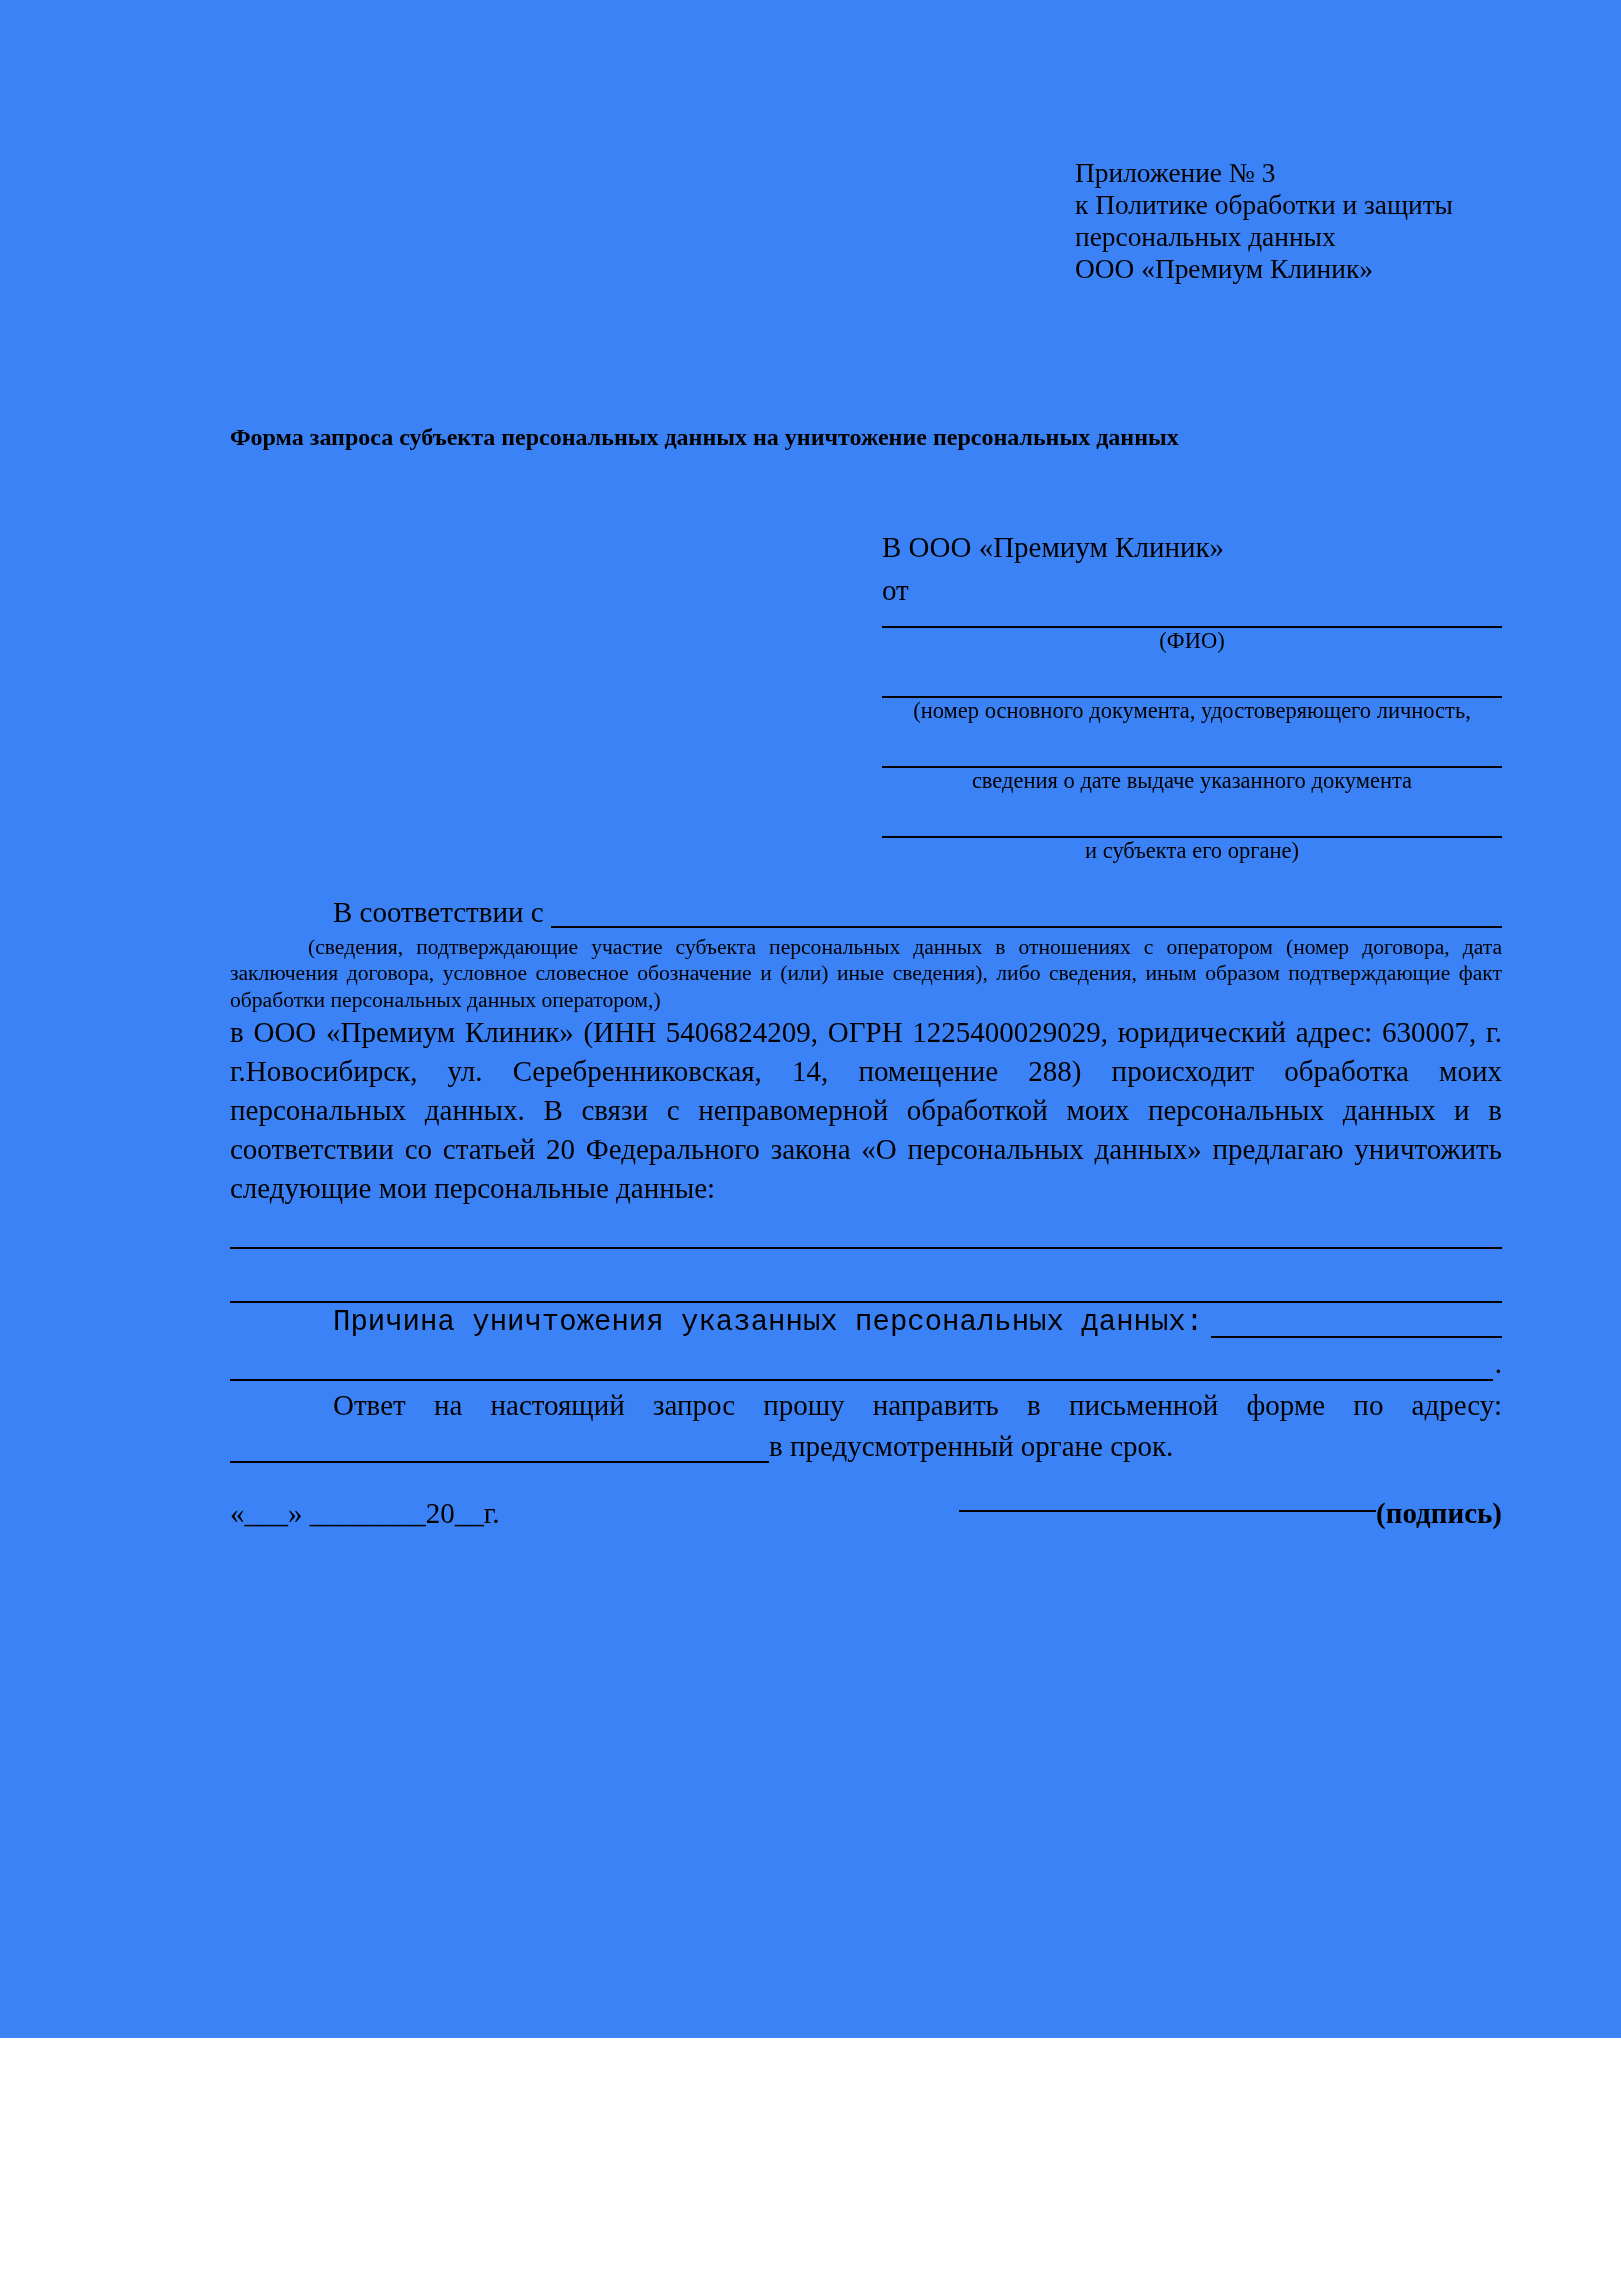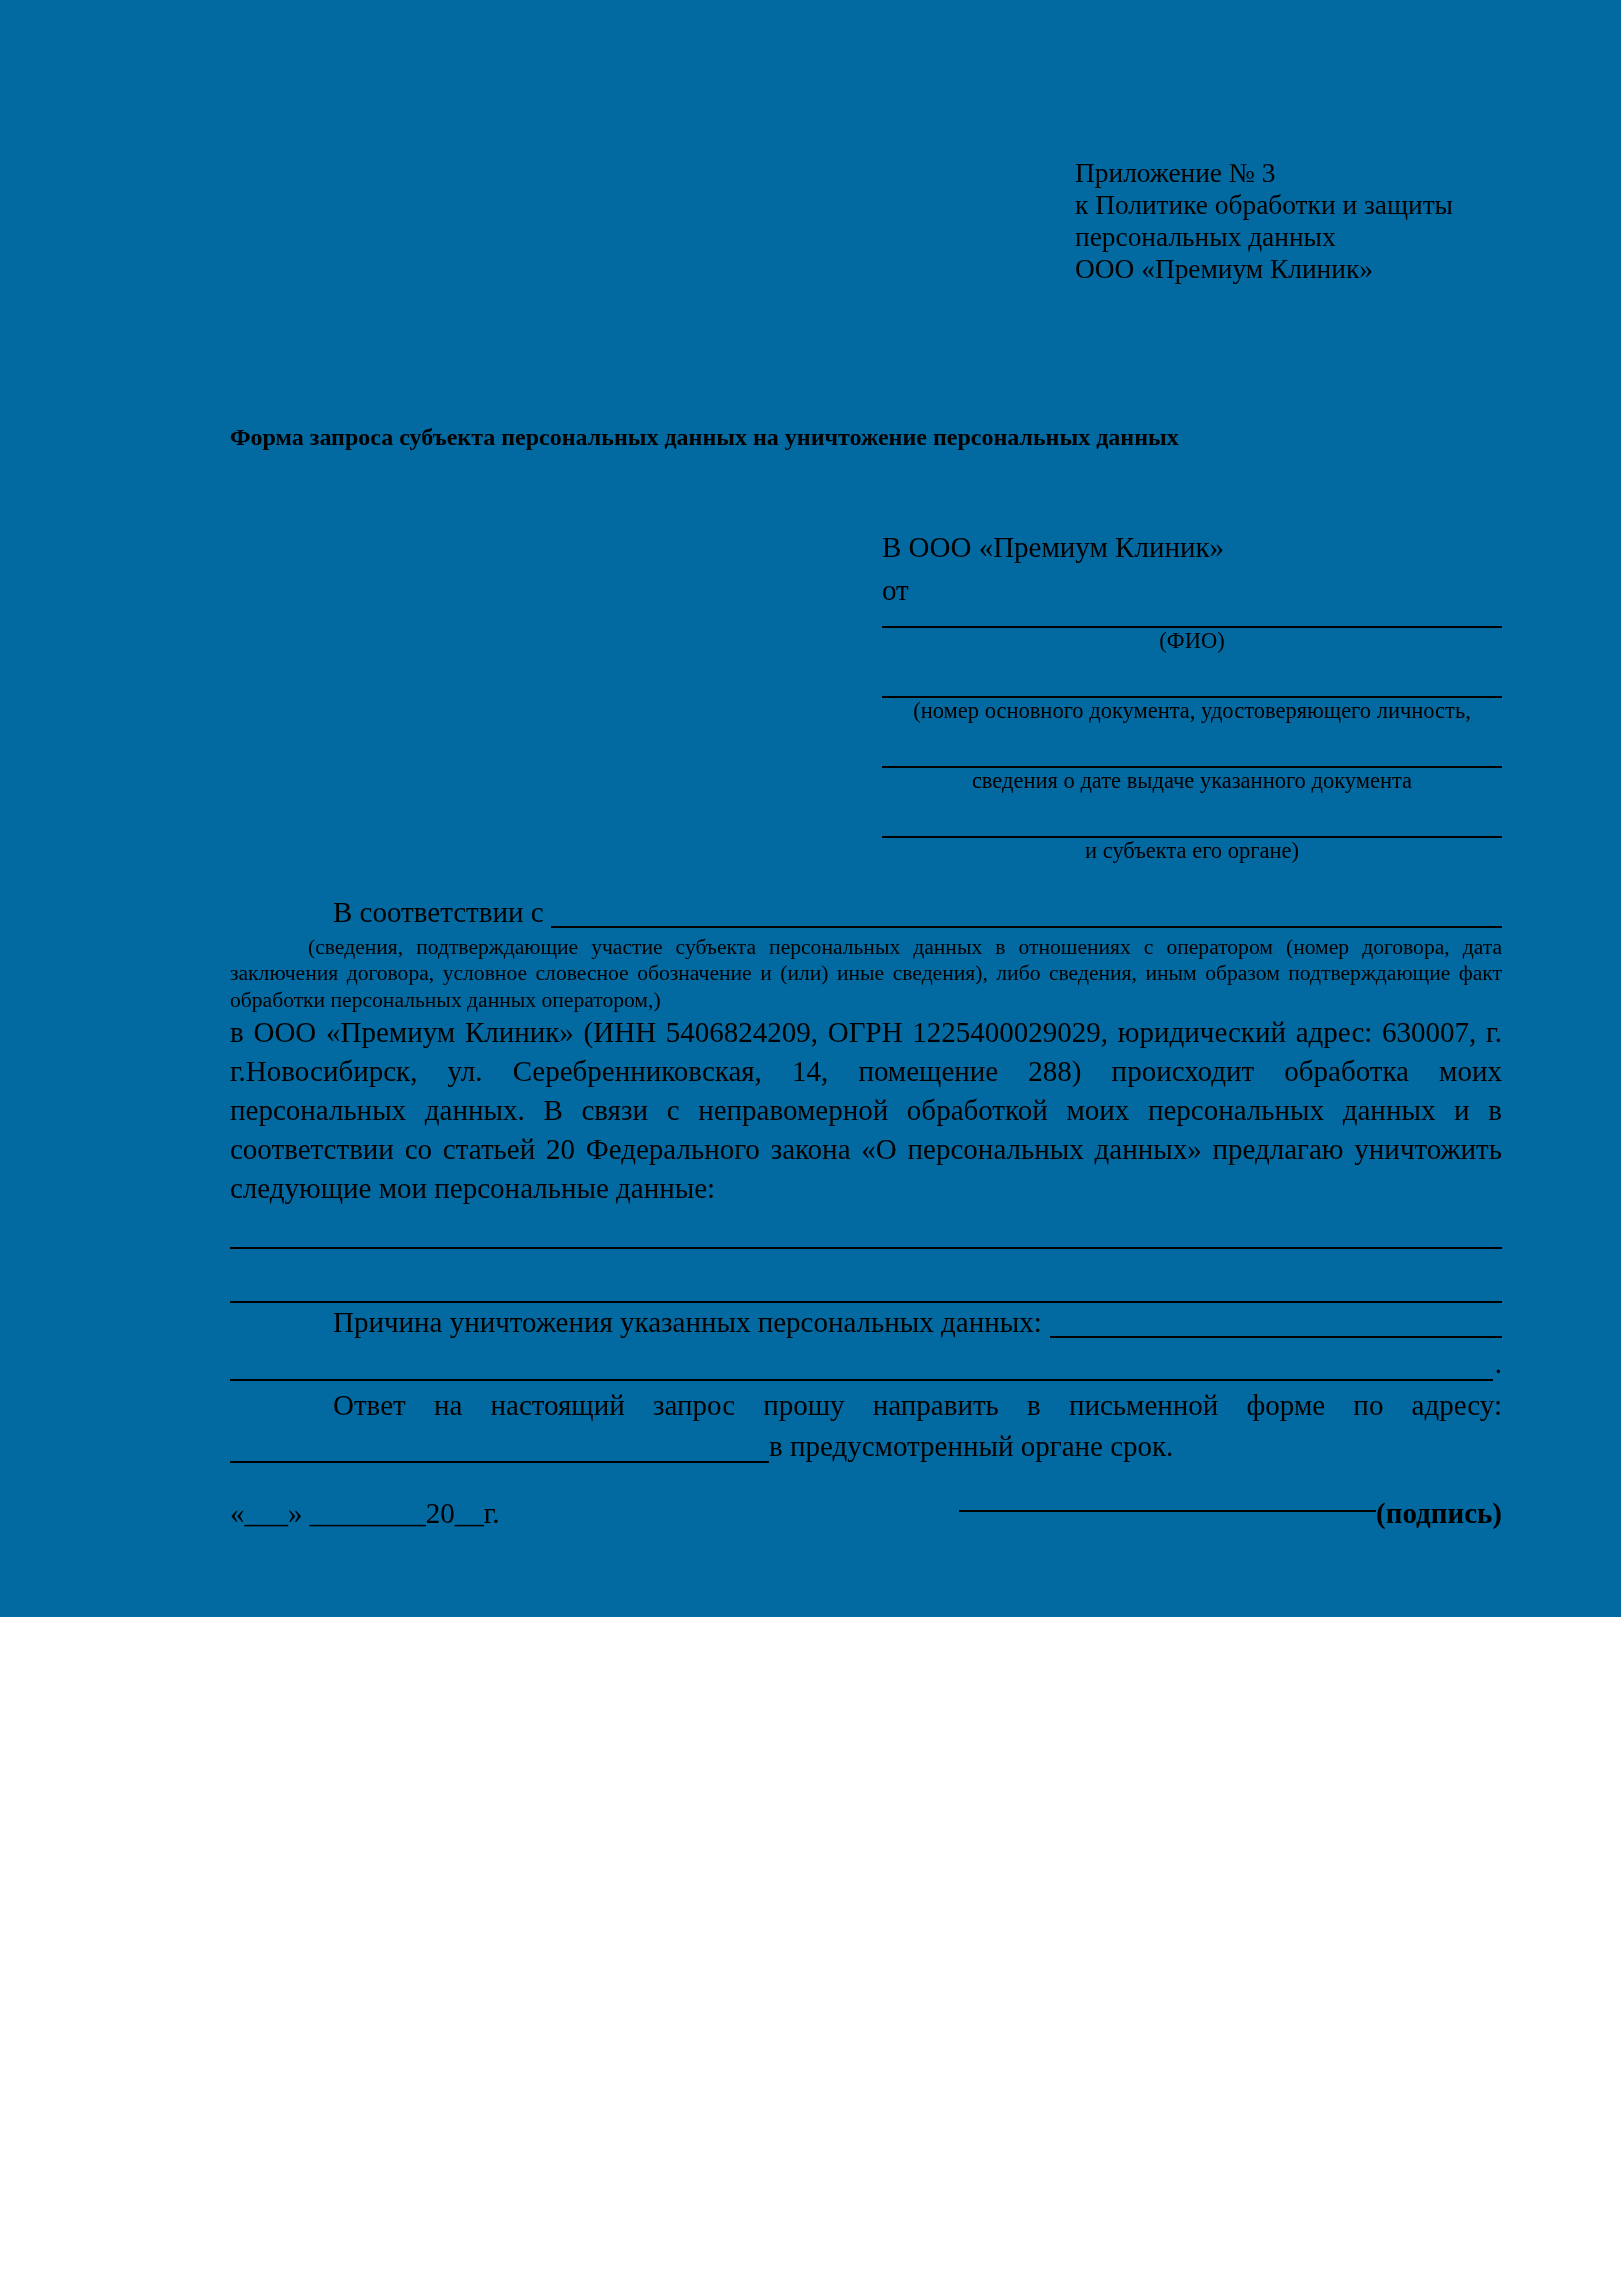--- a/index.html
+++ b/index.html
@@ -1,20 +1,20 @@
 <!DOCTYPE html>
 <html lang="ru"><head>
 <meta charset="utf-8">
 <style>
   html, body { margin: 0; padding: 0; background: #ffffff; }
   .page {
     position: relative;
     width: 1621px;
-    height: 1617px;
-    background: #0369a1;
+    height: 2038px;
+    background: #3b82f6;
     color: #000000;
     font-family: "Liberation Serif", "DejaVu Serif", serif;
     overflow: hidden;
   }
   .content {
     position: absolute;
     left: 230px;
     top: 0;
     width: 1272px;
     padding-top: 157px;
@@ -89,20 +89,21 @@
     height: 39px;
     border-bottom: 2.9px solid #000;
   }
   .blank-line.tall { height: 52px; border-bottom-width: 2.9px; }
   .reason-row {
     display: flex;
     align-items: stretch;
     font-size: 29px;
     height: 39px;
     line-height: 39px;
+    font-family: Liberation Mono, monospace;
   }
   .dot-line-row {
     display: flex;
     align-items: stretch;
     font-size: 29px;
     height: 43px;
     line-height: 43px;
   }
   .dot-line-row .fill-line { margin-left: 0; margin-right: 2px; }
   .response-line1 {

